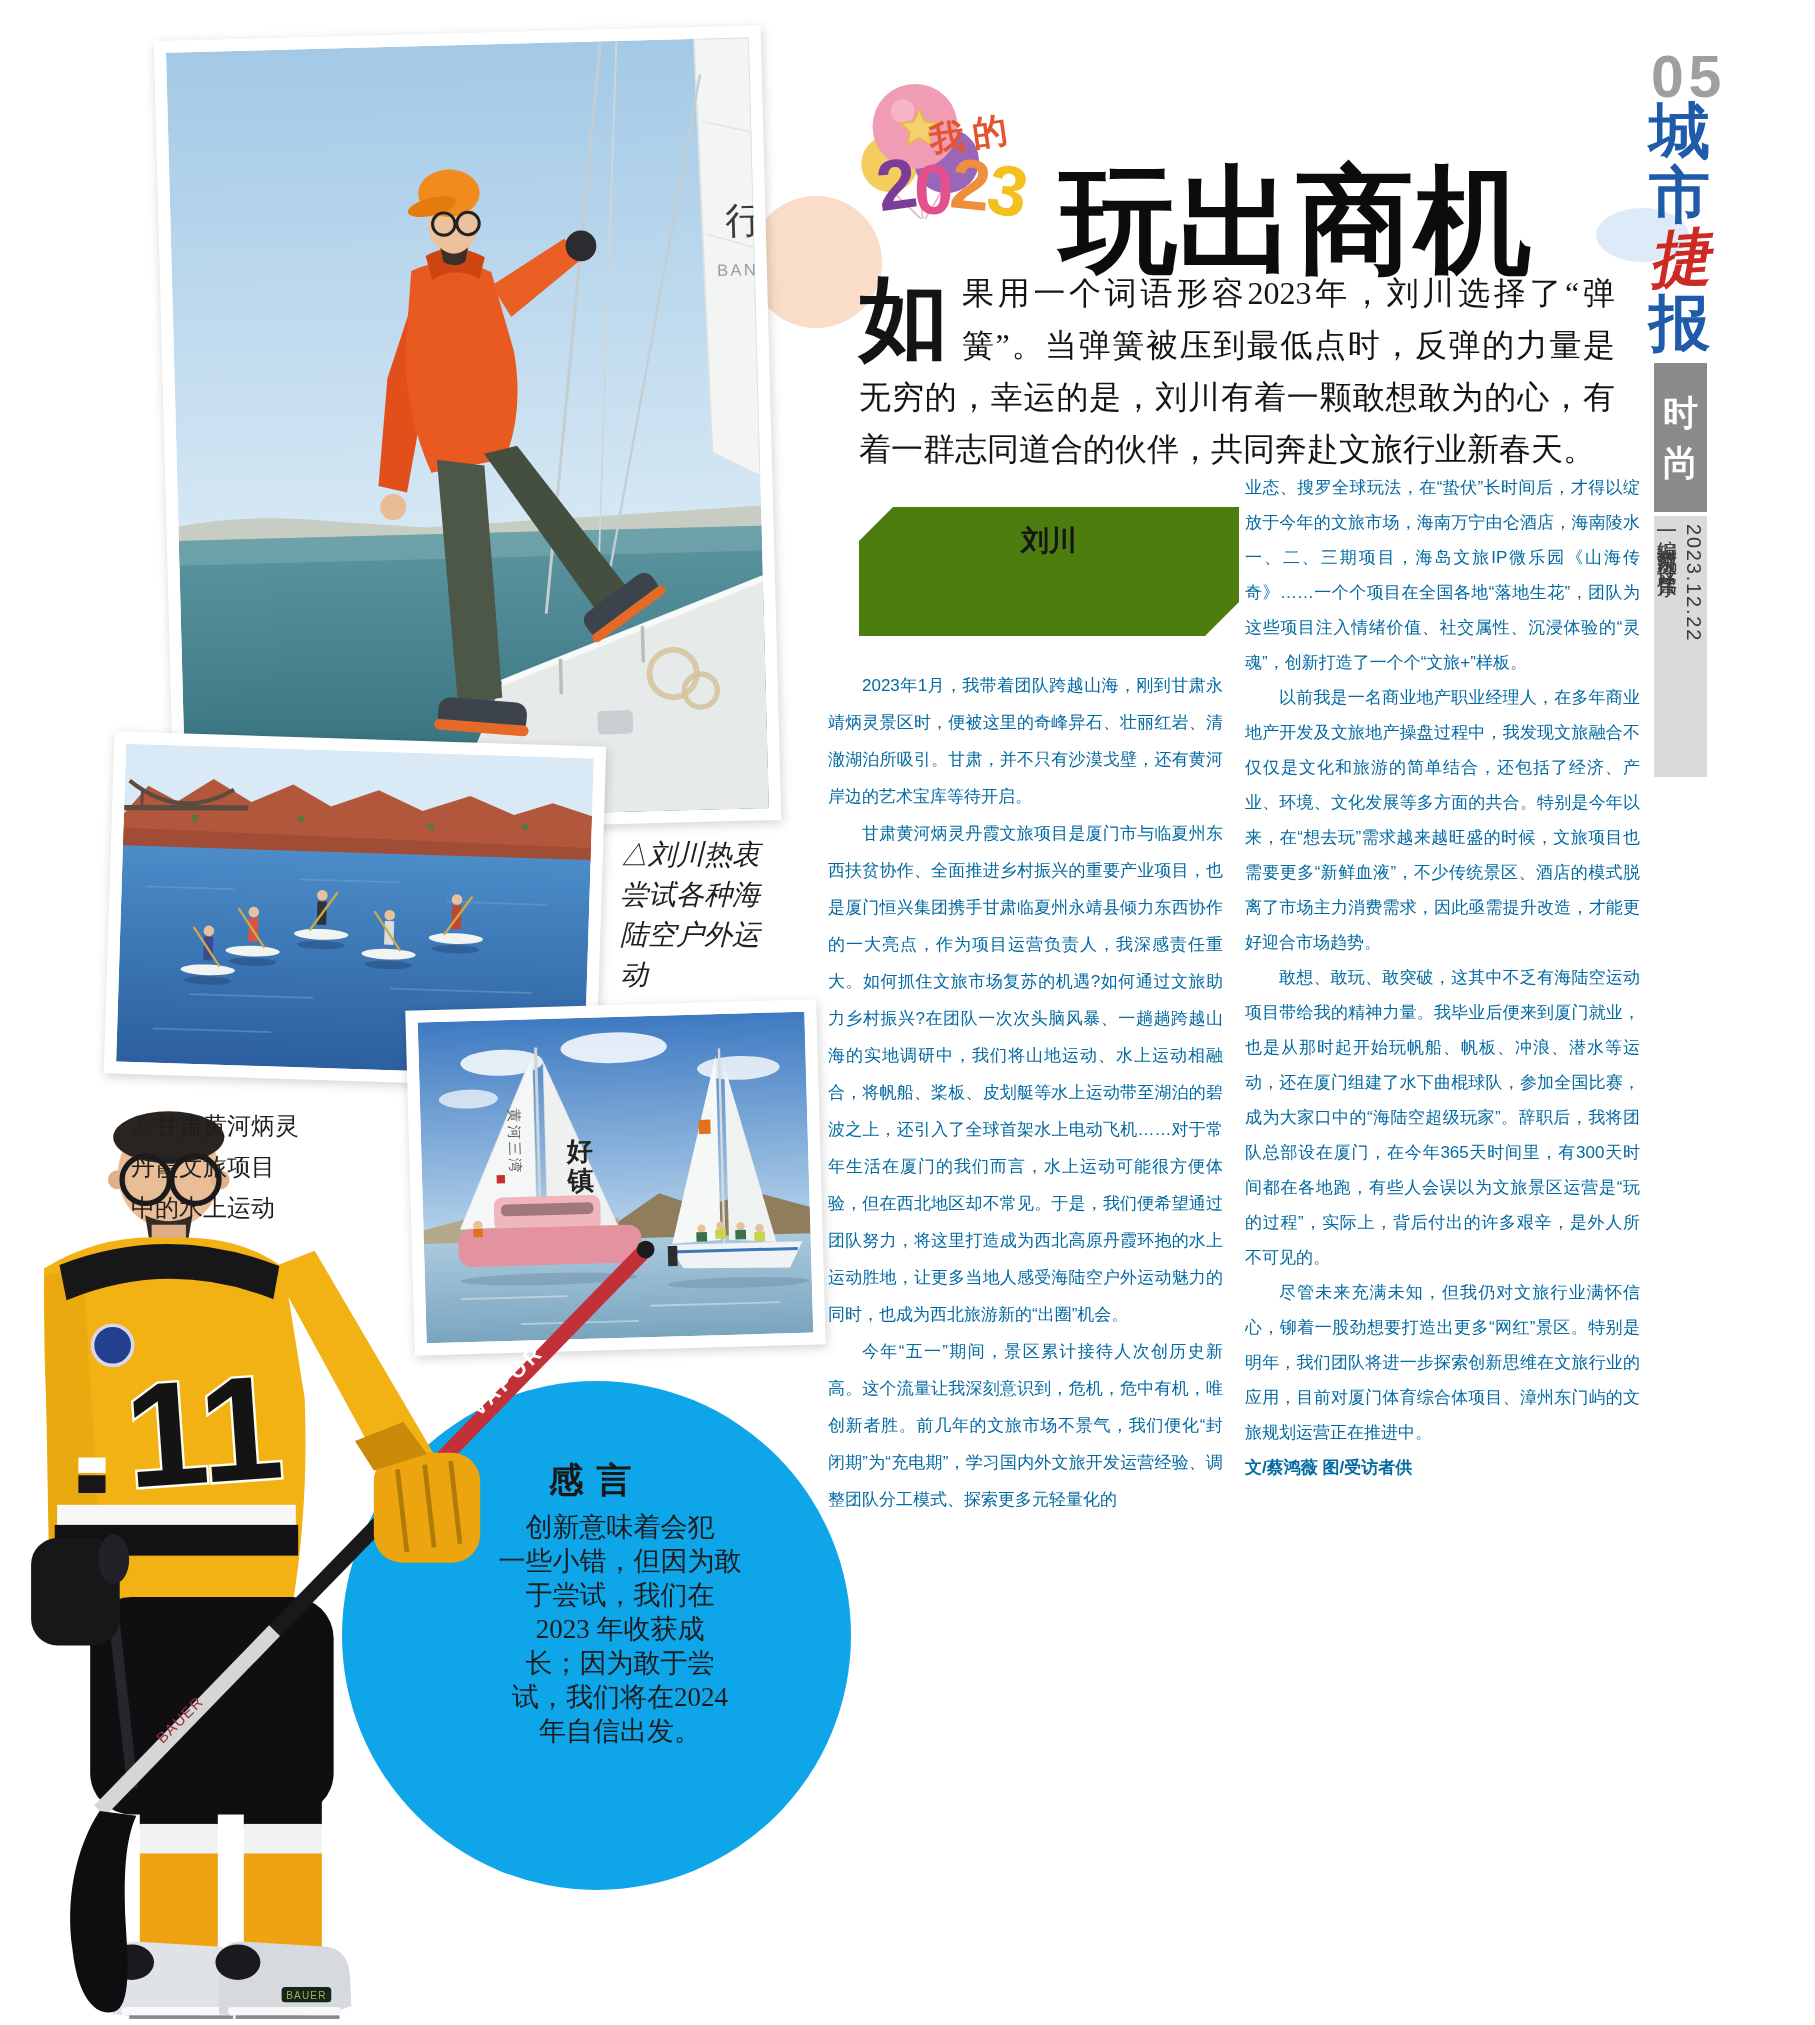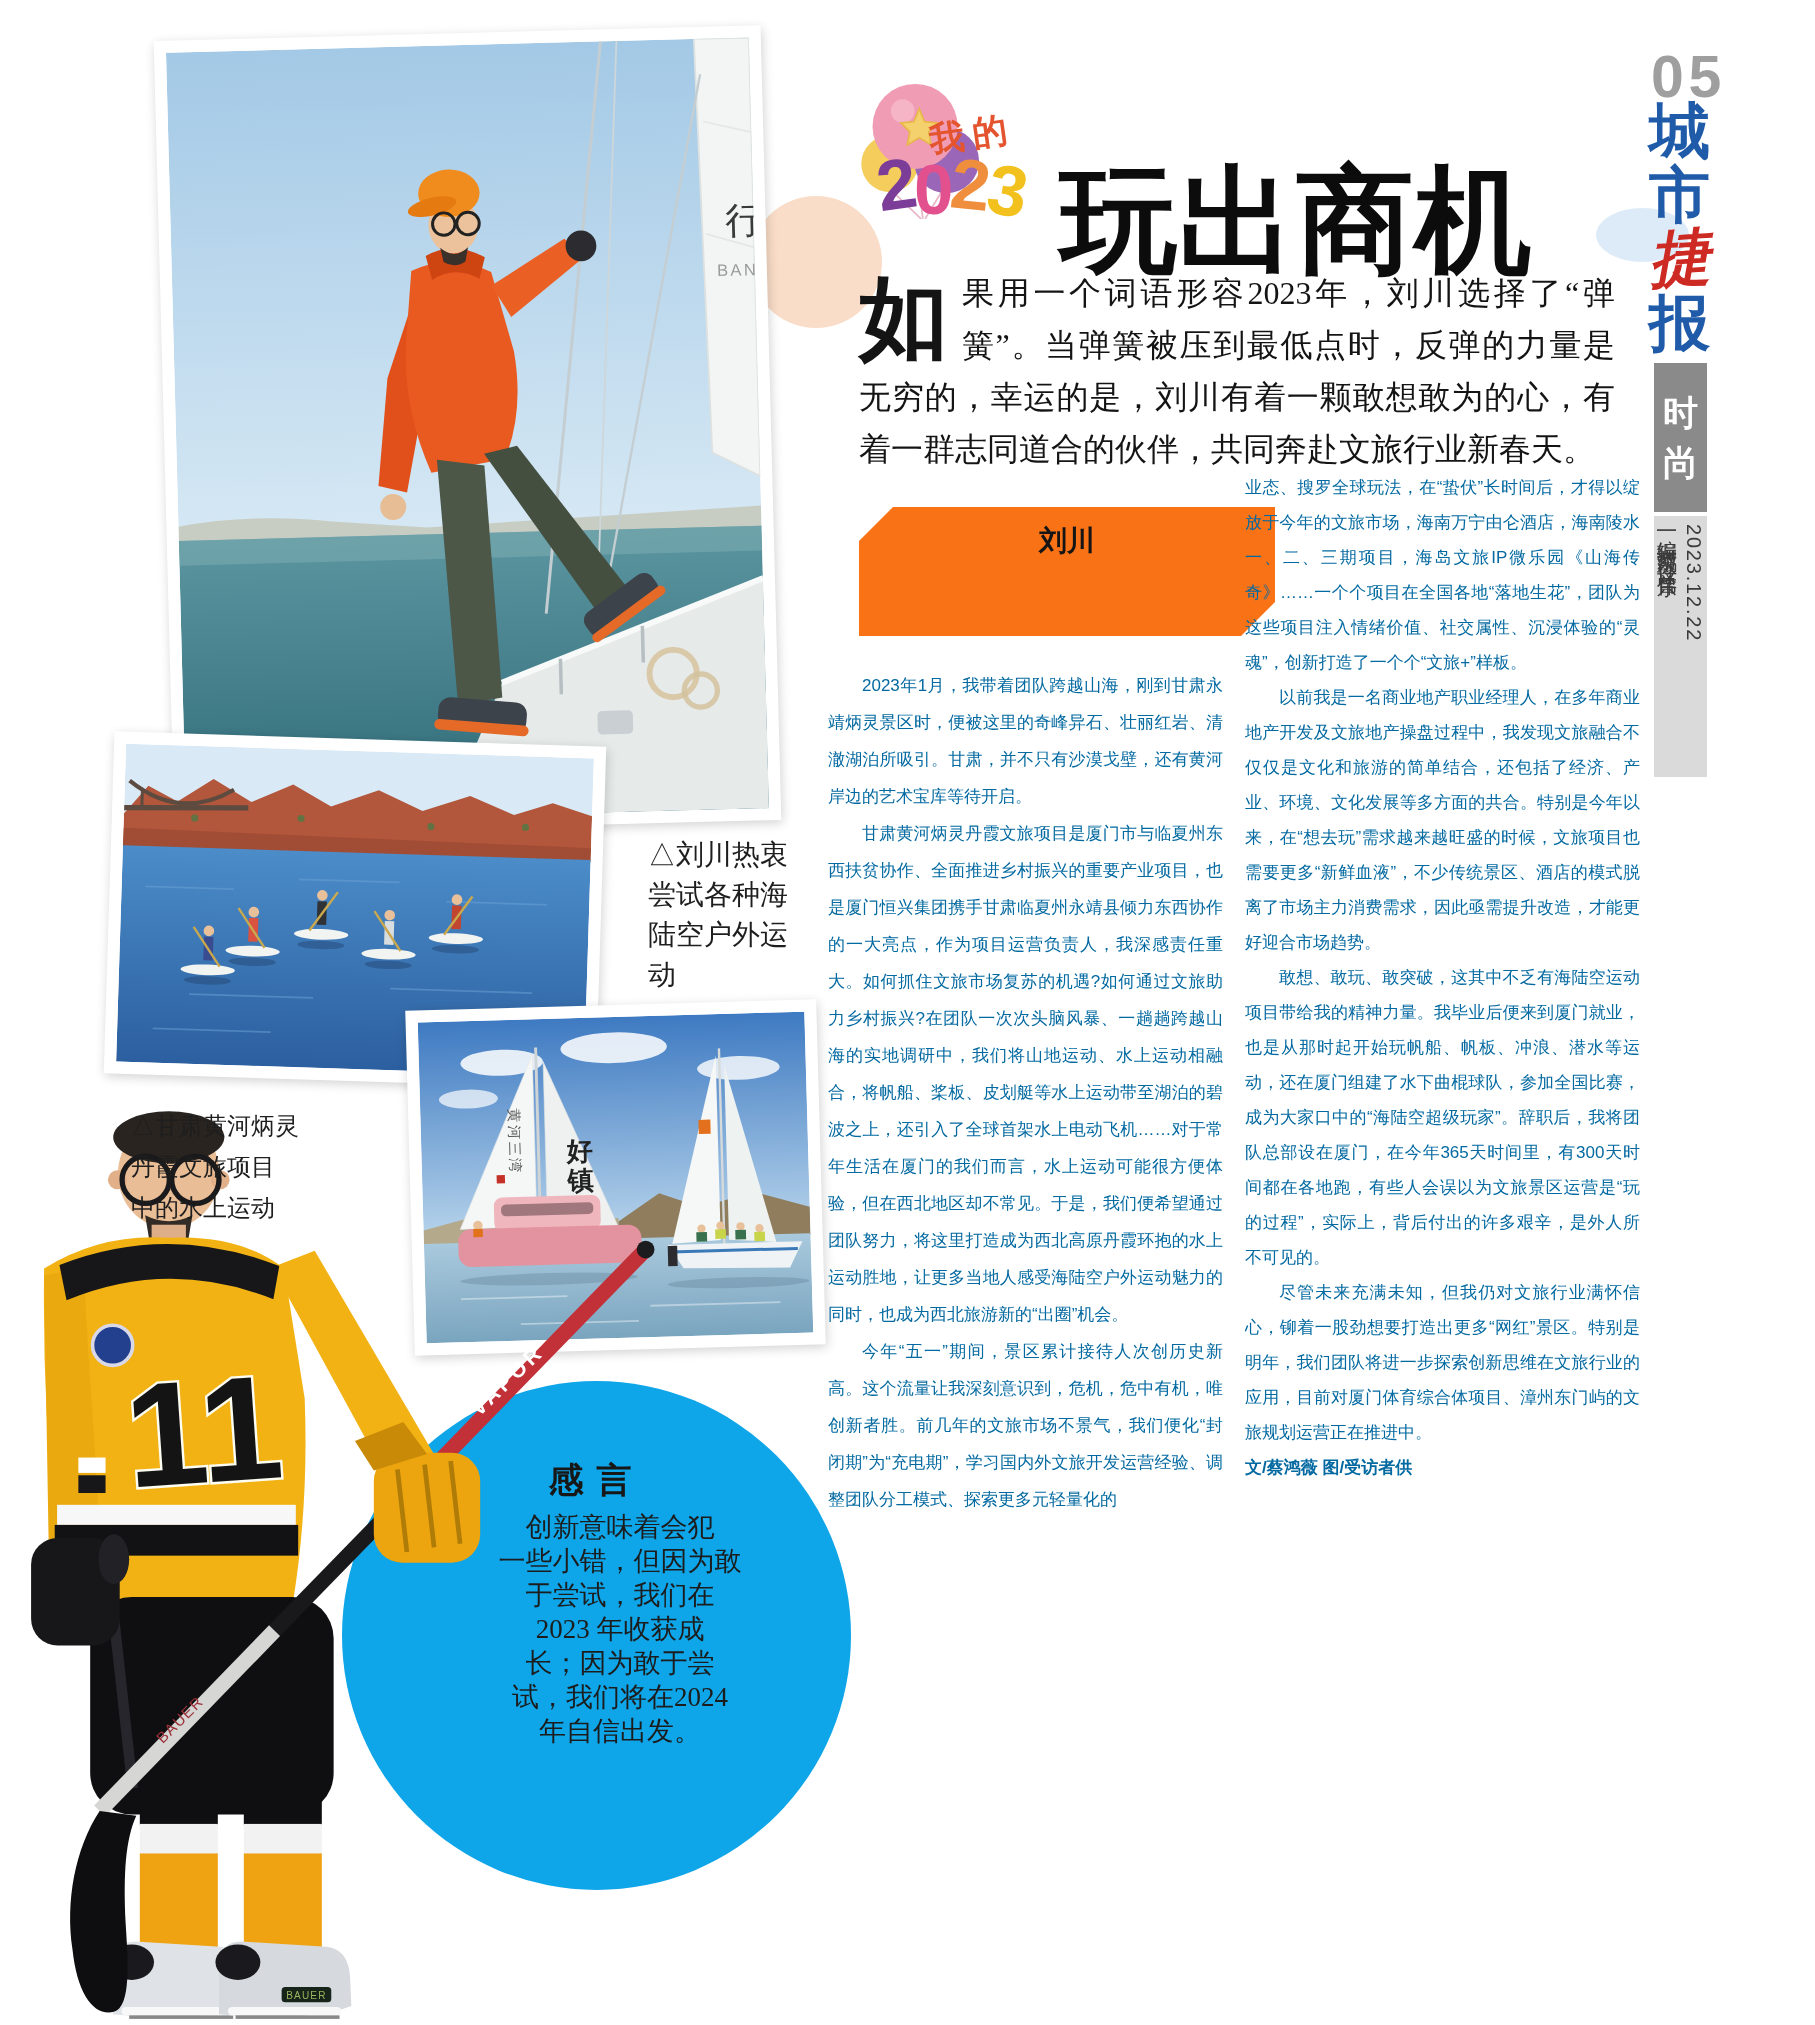--- a/index.html
+++ b/index.html
@@ -19,21 +19,21 @@
   .y0{color:#7c3d98;transform:rotate(-8deg);}
   .y1{color:#e2518e;transform:translateY(4.7px);}
   .y2{color:#ef8f3e;transform:rotate(6deg);}
   .y3{color:#f2c11e;transform:translateY(6px) rotate(10deg);}
   .page-title{left:1060px;top:143px;z-index:6;font-size:117px;font-weight:900;color:#0c0c0c;
     letter-spacing:1.2px;}
   .intro{left:859px;top:267px;width:756px;z-index:6;font-family:"Liberation Serif",serif;
     font-size:32px;line-height:52px;text-align:justify;color:#141414;}
   .dropcap{float:left;font-size:90px;line-height:89px;font-weight:bold;margin:7px 13px 0 0;}
   
-  .profile-box{left:859px;top:507px;width:416px;height:129px;background:#f97316;z-index:6;
+  .profile-box{left:859px;top:507px;width:380px;height:129px;background:#4d7c0f;z-index:6;
     clip-path:polygon(34px 0,100% 0,100% calc(100% - 34px),calc(100% - 34px) 100%,0 100%,0 34px);
     text-align:center;font-family:"Liberation Serif",serif;}
   .profile-name{margin-top:15.4px;font-size:28px;font-weight:bold;color:#151515;}
   .profile-desc{margin-top:6px;font-size:25.4px;line-height:35px;white-space:pre-line;color:#262626;}
   
   .article-col{z-index:6;font-size:17px;text-align:justify;color:#0369a1;}
   .col1{left:828px;top:667px;width:395px;line-height:37px;}
   .col2{left:1245px;top:470px;width:395px;line-height:35px;}
   .article-col p.para{margin:0;}
   .indent{text-indent:2em;}
@@ -54,21 +54,21 @@
   .credits-box{left:1654px;top:516px;width:53px;height:261px;background:#dadada;z-index:6;}
   .credits-inner{writing-mode:vertical-rl;text-orientation:mixed;height:100%;padding:8.3px 0;
     box-sizing:border-box;font-size:20px;color:#3a3a3a;line-height:26px;margin:0 auto;}
   .credits-inner span{display:block;letter-spacing:1.8px;}
   
   .photo-frame{background:#ffffff;padding:12px;box-shadow:1.2px 3px 10.6px rgba(0,0,0,0.18);z-index:2;}
   .photo1{left:164px;top:33px;width:583px;height:771px;transform:rotate(-1.5deg);}
   .photo2{left:109px;top:739px;width:468px;height:318px;transform:rotate(1.8deg);}
   .photo3{left:410px;top:1005px;width:387px;height:321px;transform:rotate(-1.6deg);z-index:3;}
   .caption{z-index:7;font-family:"Liberation Serif",serif;color:#1e1e1e;white-space:pre-line;}
-  .caption1{left:648px;top:835px;width:160px;font-size:28px;line-height:40px;}
+  .caption1{left:620px;top:835px;width:160px;font-size:28px;line-height:40px;font-style:italic;}
   .caption2{left:131px;top:1106px;width:219px;font-size:24px;line-height:41px;}
   
   .testimonial-circle{left:342px;top:1381px;width:509px;height:509px;border-radius:50%;
     background:#0ea5e9;z-index:3;}
   .testimonial-title{position:absolute;left:0;top:76px;width:100%;text-align:center;
     font-family:"Liberation Serif",serif;font-size:35px;font-weight:bold;letter-spacing:13px;
     color:#171717;z-index:7;}
   .testimonial-text{position:absolute;left:89px;top:129px;width:378px;text-align:center;
     font-family:"Liberation Serif",serif;font-size:27px;line-height:34px;white-space:pre-line;
     color:#1c1c1c;z-index:7;}

